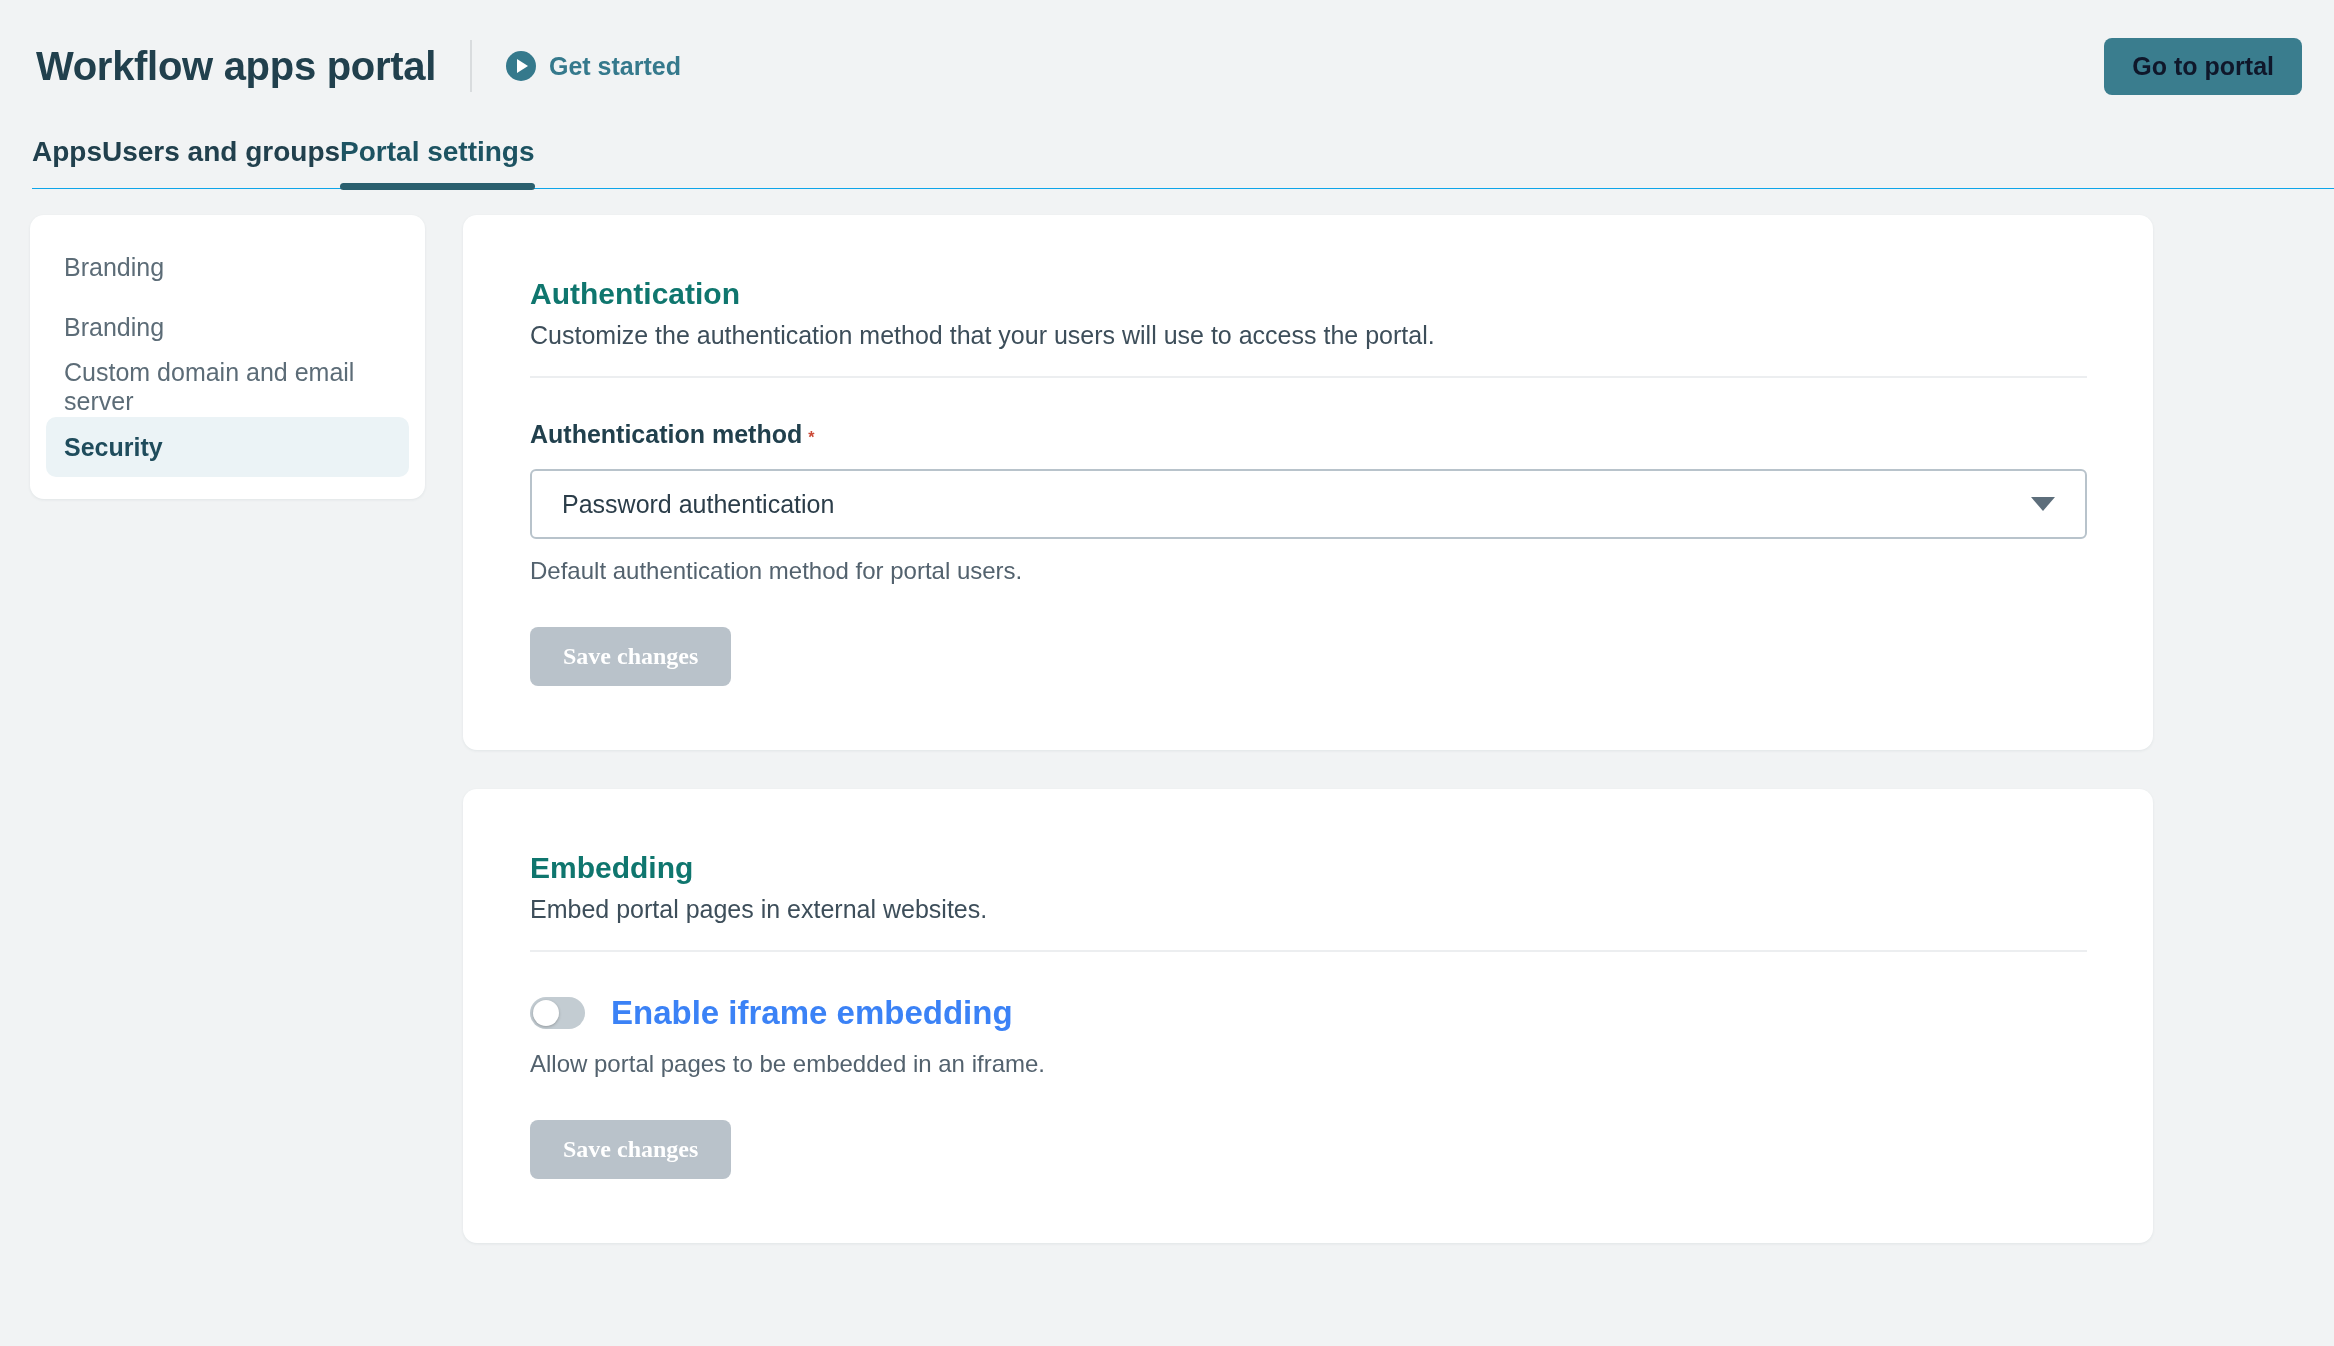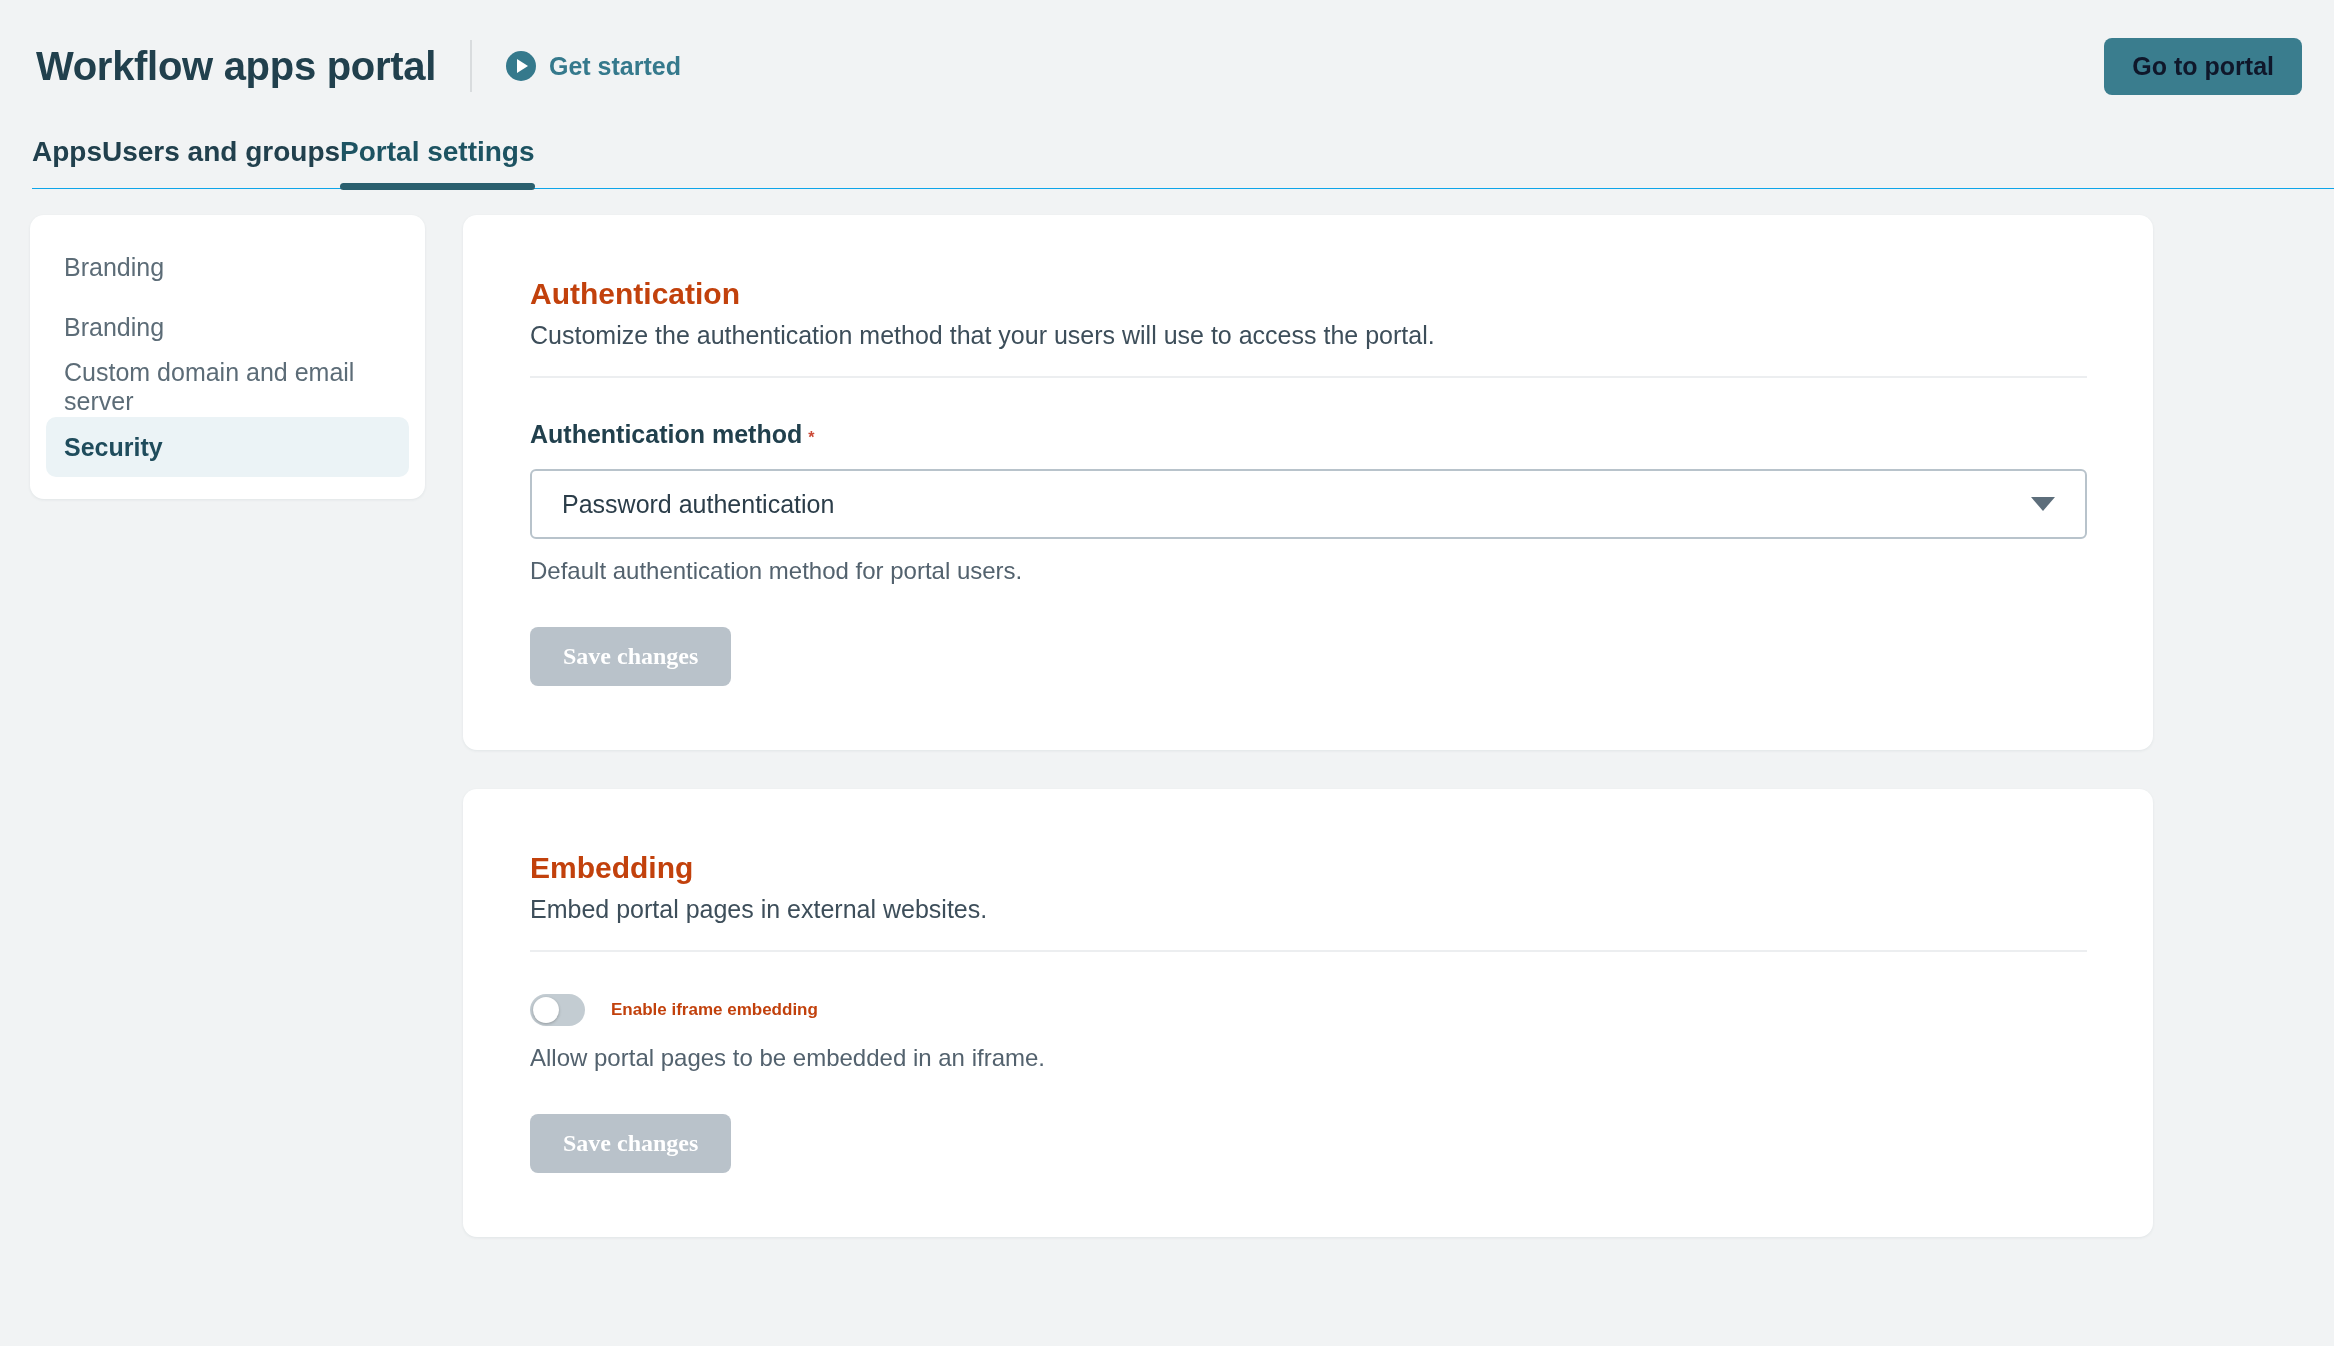--- a/index.html
+++ b/index.html
@@ -139,21 +139,21 @@
   }
   .card {
     background: #ffffff;
     border-radius: 14px;
     box-shadow: 0 1px 3px rgba(33, 64, 77, 0.08);
     padding: 62px 66px 64px 67px;
   }
   .card-title {
     font-size: 30px;
     font-weight: 700;
-    color: #c2410c;
+    color: #0f766e;
     margin-bottom: 10px;
   }
   .card-desc {
     font-size: 25px;
     color: #3d4e5a;
     margin-bottom: 26px;
   }
   .card hr {
     border: none;
     border-top: 2px solid #eceef0;
@@ -220,23 +220,23 @@
   }
   .toggle-knob {
     position: absolute;
     left: 3px; top: 3px;
     width: 26px; height: 26px;
     border-radius: 50%;
     background: #ffffff;
     box-shadow: 0 1px 3px rgba(0, 0, 0, 0.25);
   }
   .toggle-label {
-    font-size: 17px;
-    font-weight: 700;
-    color: #c2410c;
+    font-size: 33px;
+    font-weight: 700;
+    color: #3b82f6;
   }
 </style>
 </head>
 <body>
 
 <div class="page">
 
   <header class="header">
     <h1 class="page-title">Workflow apps portal</h1>
     <div class="header-divider"></div>

